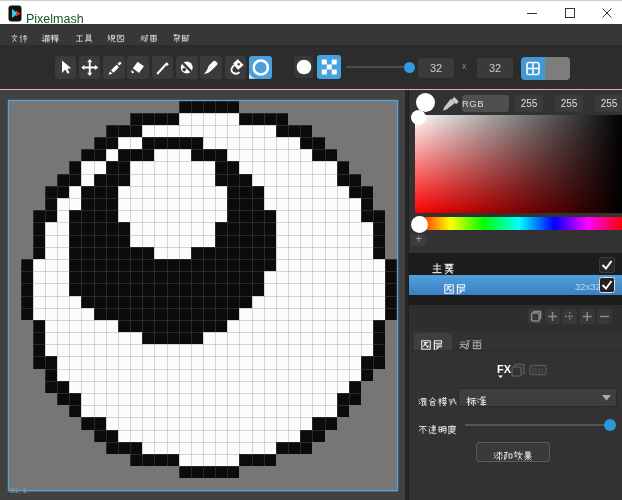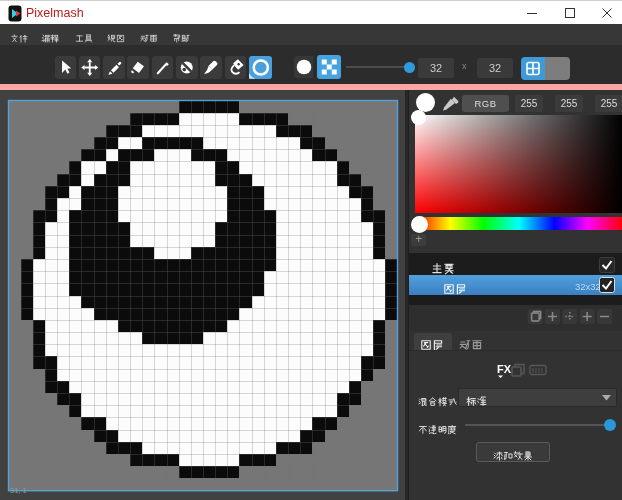--- a/index.html
+++ b/index.html
@@ -6,21 +6,21 @@
 .abs{position:absolute}
 #page{position:relative;width:622px;height:500px}
 </style></head><body>
 <div id="page">
 <div class="abs" style="left:0;top:0;width:622px;height:24px;background:#ffffff;border-top:1px solid #cfcfcf">
       <svg class="abs" style="left:8px;top:4px" width="14" height="17" viewBox="0 0 14 17">
         <rect x="0.5" y="0.5" width="13" height="16" rx="3" fill="#111"></rect>
         <path d="M4 4 L10 8.5 L4 13 Z" fill="#2ad4e8"></path>
         <path d="M8 5.5 L12.5 8.5 L8 11.5 Z" fill="#e03a3a"></path>
       </svg>
-      <div class="abs" style="left:26px;top:5px;font-size:12.5px;color:#b91c1c">Pixelmash</div>
+      <div class="abs" style="left:26px;top:11px;font-size:12.5px;color:#14532d">Pixelmash</div>
       <svg class="abs" style="left:520px;top:0" width="102" height="24" viewBox="0 0 102 24" fill="none" stroke="#333" stroke-width="1">
         <path d="M7 12.5h10"></path>
         <rect x="45.5" y="7.5" width="9" height="9"></rect>
         <path d="M82.5 7.5l9 9M91.5 7.5l-9 9"></path>
       </svg>
     </div>
     <div class="abs" style="left:0;top:24px;width:622px;height:21px;background:#373737">
       <div class="abs" style="left:10px;top:5px"><svg width="18" height="9" viewBox="0 0 40 20" style="vertical-align:middle;position:relative;top:0px" fill="none" stroke="#d6d6d6" stroke-width="1.8" stroke-linecap="round" stroke-linejoin="round">
           <path transform="translate(0,0)" d="M10 2v2M4 5h12M7 8l7 9M13 8l-7 9"></path>
           <path transform="translate(20,0)" d="M5 3l-3 5M4.5 6v12M9 6h9M9.5 11h8M13.5 3v15M13 3l-2 3"></path>
@@ -39,21 +39,21 @@
         </svg></div>
       <div class="abs" style="left:140px;top:5px"><svg width="18" height="9" viewBox="0 0 40 20" style="vertical-align:middle;position:relative;top:0px" fill="none" stroke="#d6d6d6" stroke-width="1.8" stroke-linecap="round" stroke-linejoin="round">
           <path transform="translate(0,0)" d="M3 5h7M2 9h9M6 9q-1 4-4 6M6 12l4 3M13 3h5M15.5 3v10q0 3-3 4M14 7l-3 9"></path>
           <path transform="translate(20,0)" d="M3 3h14M10 3v13M4 6h12v10H4V6M4 11h12"></path>
         </svg></div>
       <div class="abs" style="left:172px;top:5px"><svg width="18" height="9" viewBox="0 0 40 20" style="vertical-align:middle;position:relative;top:0px" fill="none" stroke="#d6d6d6" stroke-width="1.8" stroke-linecap="round" stroke-linejoin="round">
           <path transform="translate(0,0)" d="M4 2h7M7.5 1v5M4 4h7M13 2l4 1M13 5h5M13 8l4-1M6 10h9M10.5 10v8M6 10v5M15 10v5"></path>
           <path transform="translate(20,0)" d="M3 3h6v11H3V3M3 7h6M3 10h6M2 16l8-1M13 3h5M15.5 3v10q0 3-3 4M14 6l-3 10"></path>
         </svg></div>
     </div>
-    <div class="abs" style="left:0;top:45px;width:622px;height:45px;background:#2c2c2c;border-bottom:6px solid #fca5a5">
+    <div class="abs" style="left:0;top:45px;width:622px;height:45px;background:#2c2c2c;border-bottom:1px solid #fca5a5">
       <div class="abs" style="left:54.5px;top:10.5px;width:21.5px;height:23px;background:#3b3b3b;border-radius:3px"></div>
       <svg class="abs" style="left:54.5px;top:10.5px" width="21.5" height="23" viewBox="1.5 1 26 27">
         <path d="M10 6 L10 21 L14 17 L16.5 22 L19 20.5 L16.5 16 L21 15.5 Z" fill="#fff"></path>
       </svg>
       <div class="abs" style="left:78.8px;top:10.5px;width:21.5px;height:23px;background:#3b3b3b;border-radius:3px"></div>
       <svg class="abs" style="left:78.8px;top:10.5px" width="21.5" height="23" viewBox="1.5 1 26 27">
         <g stroke="#fff" stroke-width="2.2" fill="#fff">
           <path d="M14.5 8v13M8 14.5h13"></path>
           <path d="M14.5 4.2l-3.1 4h6.2Z" stroke="none"></path>
           <path d="M14.5 24.8l-3.1-4h6.2Z" stroke="none"></path>
@@ -134,21 +134,21 @@
       <path d="M8.5 10V401M21.5 10V401M33.5 10V401M45.5 10V401M57.5 10V401M69.5 10V401M81.5 10V401M94.5 10V401M106.5 10V401M118.5 10V401M130.5 10V401M142.5 10V401M154.5 10V401M167.5 10V401M179.5 10V401M191.5 10V401M203.5 10V401M215.5 10V401M227.5 10V401M239.5 10V401M252.5 10V401M264.5 10V401M276.5 10V401M288.5 10V401M300.5 10V401M312.5 10V401M325.5 10V401M337.5 10V401M349.5 10V401M361.5 10V401M373.5 10V401M385.5 10V401M397.5 10V401M8 10.5H397M8 23.5H397M8 35.5H397M8 47.5H397M8 59.5H397M8 71.5H397M8 84.5H397M8 96.5H397M8 108.5H397M8 120.5H397M8 132.5H397M8 145.5H397M8 157.5H397M8 169.5H397M8 181.5H397M8 193.5H397M8 206.5H397M8 218.5H397M8 230.5H397M8 242.5H397M8 254.5H397M8 266.5H397M8 279.5H397M8 291.5H397M8 303.5H397M8 315.5H397M8 327.5H397M8 340.5H397M8 352.5H397M8 364.5H397M8 376.5H397M8 388.5H397M8 401.5H397" stroke="rgba(40,40,40,0.18)" stroke-width="1" fill="none"></path>
       <rect x="8.5" y="10.5" width="389" height="390.1" fill="none" stroke="#55a1d4" stroke-width="1.4"></rect>
       <text x="10" y="403" font-size="7.5" fill="#9aa0a4" opacity="0.85" font-family="Liberation Sans">31, 1</text>
     </svg>
     <div class="abs" style="left:408px;top:90px;width:214px;height:410px;background:#323232;border-left:1px solid #1f1f1f">
       <div class="abs" style="left:6.5px;top:2.5px;width:19px;height:19px;border-radius:50%;background:#fff"></div>
       <svg class="abs" style="left:29px;top:3.5px" width="22" height="20" viewBox="0 0 22 20">
         <path d="M15 1.8 L20 6.8 Q21 7.8 20 8.8 L18 10 L13.8 5.8 L16 3 Q16.4 2.2 15 1.8Z" fill="#c9c9c9"></path>
         <path d="M12.8 4.8 L17 9 L8.5 15.5 L5 16.8 L6.2 13.2 Z" fill="#c9c9c9"></path>
       </svg>
-      <div class="abs" style="left:53px;top:4.5px;width:47px;height:17px;background:#4f4f4f;border-radius:3px;color:#ddd;font-size:9.5px;text-align:center;line-height:17px;letter-spacing:0.5px">RGB</div>
+      <div class="abs" style="left:53px;top:4.5px;width:47px;height:17px;background:#4f4f4f;border-radius:3px;color:#ddd;font-size:9.5px;line-height:17px;letter-spacing:0.5px">RGB</div>
       <div class="abs" style="left:106px;top:4.5px;width:28px;height:17px;background:#3b3b3b;border-radius:2px;color:#ddd;font-size:10px;text-align:center;line-height:17px">255</div>
       <div class="abs" style="left:146px;top:4.5px;width:28px;height:17px;background:#3b3b3b;border-radius:2px;color:#ddd;font-size:10px;text-align:center;line-height:17px">255</div>
       <div class="abs" style="left:186px;top:4.5px;width:28px;height:17px;background:#3b3b3b;border-radius:2px;color:#ddd;font-size:10px;text-align:center;line-height:17px">255</div>
       <div class="abs" style="left:5.5px;top:25px;width:208.5px;height:98px;background:linear-gradient(to right, rgba(0,0,0,0), #000),linear-gradient(to bottom,#fff,#f00)"></div>
       <div class="abs" style="left:1.5px;top:19.5px;width:15.5px;height:15.5px;border-radius:50%;background:#fff"></div>
       <div class="abs" style="left:5.5px;top:127px;width:208.5px;height:12.5px;background:linear-gradient(to right,#f00 0%,#ff0 17%,#0f0 33%,#0ff 50%,#00f 67%,#f0f 83%,#f00 100%)"></div>
       <div class="abs" style="left:2.4px;top:125.5px;width:17px;height:17px;border-radius:50%;background:#fff"></div>
       <div class="abs" style="left:2.2px;top:143.8px;width:15px;height:12px;background:#3d3d3d;border-radius:2px;color:#999;font-size:12px;text-align:center;line-height:11px">+</div>
       <div class="abs" style="left:0;top:163px;width:214px;height:52px;background:#1c1c1c"></div>
       <div class="abs" style="left:22px;top:169px"><svg width="24" height="12" viewBox="0 0 40 20" style="vertical-align:middle;position:relative;top:0px" fill="none" stroke="#e0e0e0" stroke-width="1.9" stroke-linecap="round" stroke-linejoin="round">

